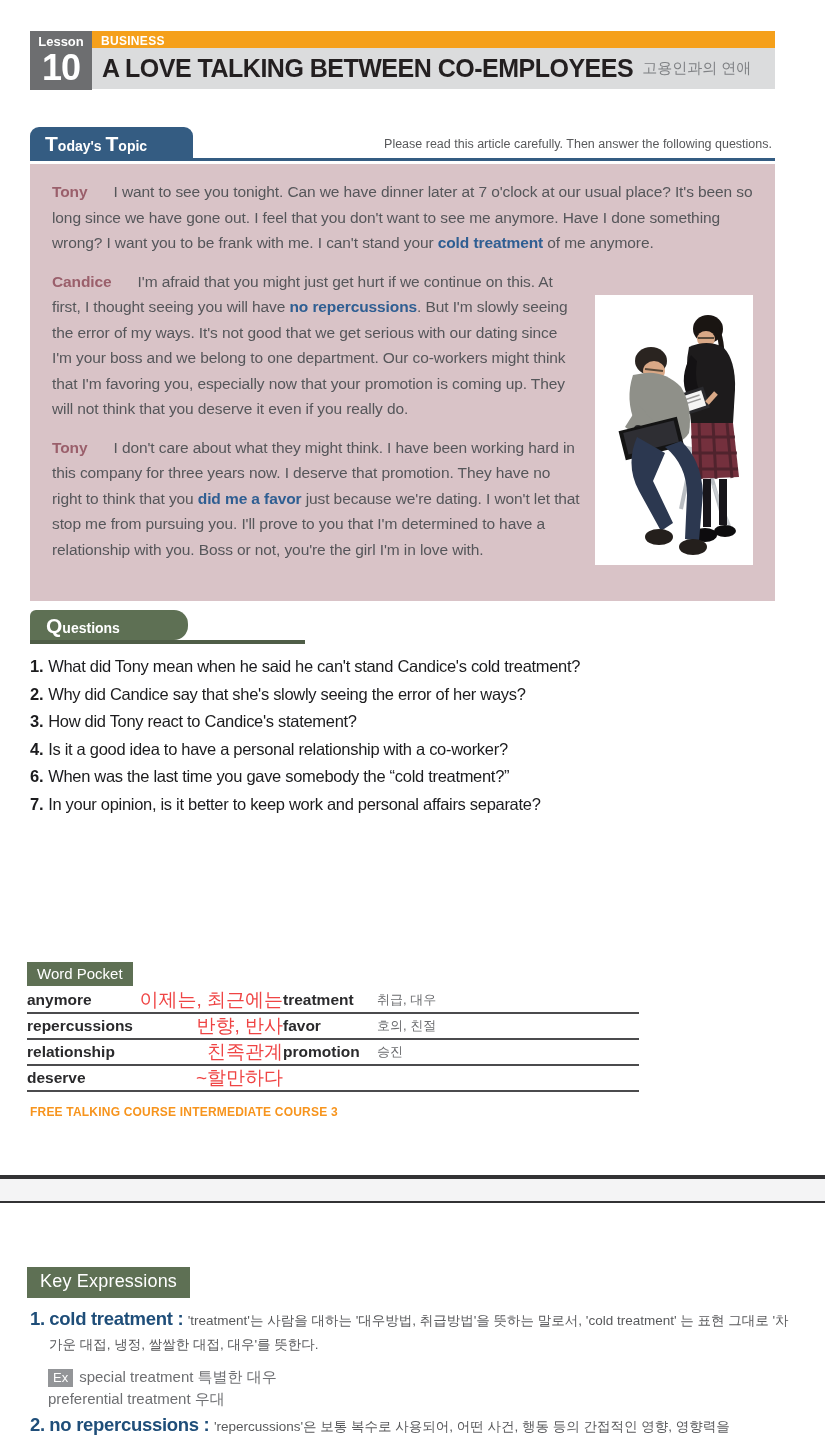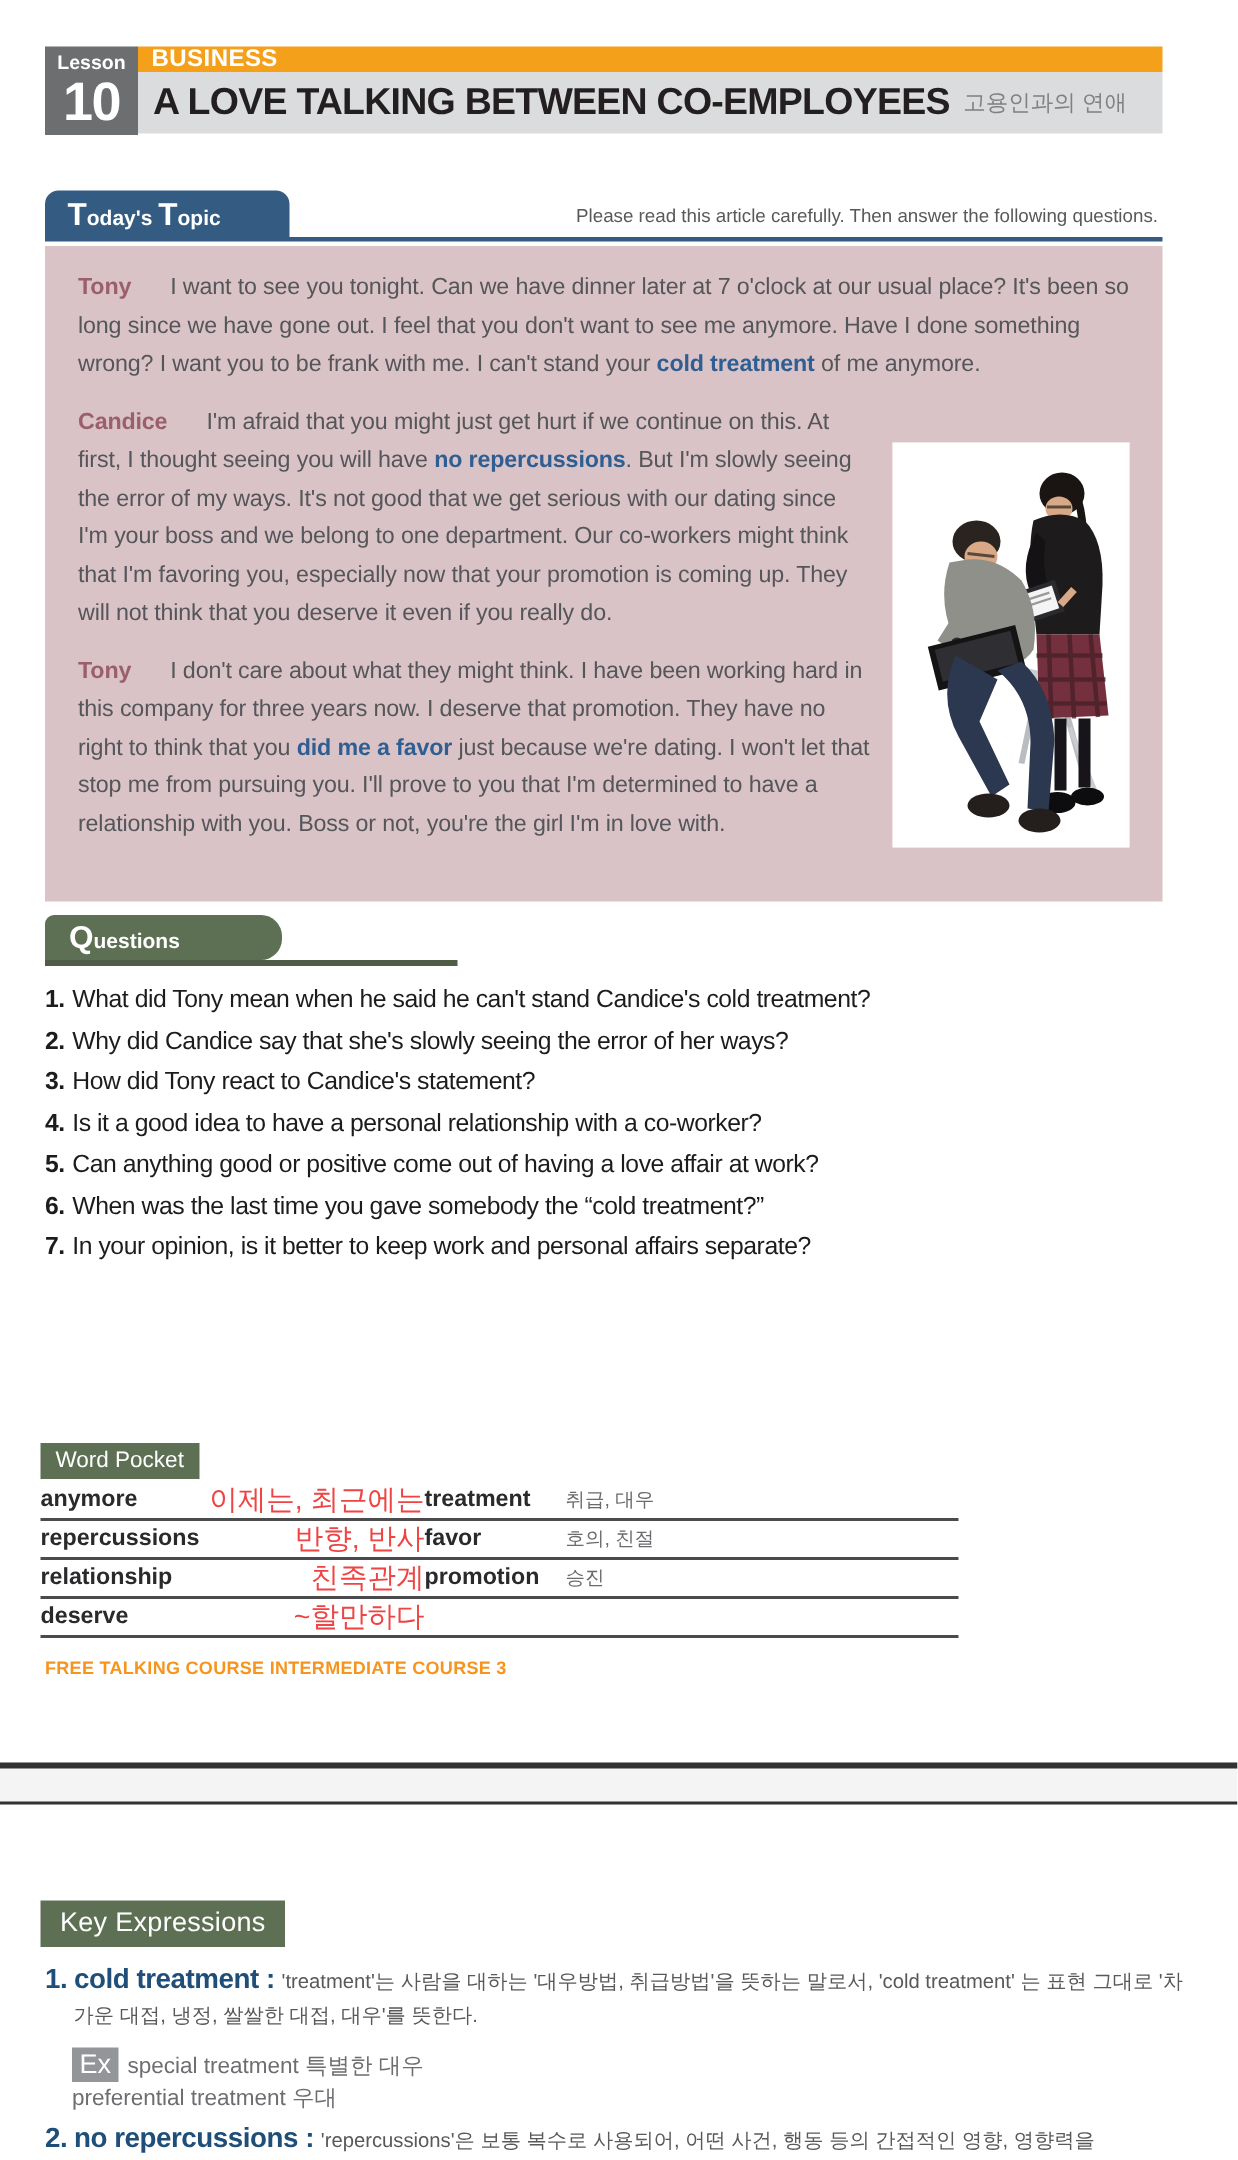--- a/index.html
+++ b/index.html
@@ -4,21 +4,21 @@
 <style>
   * { margin:0; padding:0; box-sizing:border-box; }
   body { background:#ffffff; font-family:"Liberation Sans", sans-serif; }
   .sheet { position:relative; width:825px; height:1440px; background:#ffffff; overflow:hidden; margin:0 auto; }
 
   
   .lesson-box { position:absolute; left:30px; top:31px; width:62px; height:59px; background:#6D6E70; text-align:center; }
   .lesson-label { color:#fff; font-weight:bold; font-size:13px; padding-top:3px; }
   .lesson-number { color:#fff; font-weight:bold; font-size:36px; line-height:38px; letter-spacing:-1px; }
   .cat-bar { position:absolute; left:92px; top:31px; width:683px; height:17px; background:#F5A01B; }
-  .cat-bar span { color:#fff; font-weight:bold; font-size:16px; line-height:17px; padding-left:9px; letter-spacing:.3px; }
+  .cat-bar span { color:#fff; font-weight:bold; font-size:12px; line-height:17px; padding-left:9px; letter-spacing:.3px; }
   .title-bar { position:absolute; left:92px; top:48px; width:683px; height:41px; background:#DBDCDD; display:flex; align-items:center; }
   .title-en { font-weight:bold; font-size:25px; color:#231F20; letter-spacing:-.5px; padding-left:10px; white-space:nowrap; }
   .title-ko { font-size:15px; color:#7F8184; margin-left:9px; white-space:nowrap; }
 
   
   .topic-tab { position:absolute; left:30px; top:127px; width:163px; height:31px; background:#345C82; border-radius:9px 9px 0 0; color:#fff; font-weight:bold; padding-left:15px; display:flex; align-items:baseline; padding-top:5px; }
   .topic-tab .cap { font-size:21px; }
   .topic-tab .low { font-size:14px; }
   .topic-instruction { position:absolute; left:340px; top:137px; width:432px; text-align:right; font-size:12.5px; color:#58595B; }
   .topic-rule { position:absolute; left:30px; top:158px; width:745px; height:3px; background:#345C82; }
@@ -53,21 +53,21 @@
   .page-gap { position:absolute; left:0; top:1175px; width:825px; height:28px; background:#F4F4F5; border-top:4px solid #323234; border-bottom:2px solid #323234; }
 
   
   .ke-label { position:absolute; left:27px; top:1267px; background:#5E7054; color:#fff; font-size:18px; padding:4px 13px 6px 13px; letter-spacing:.2px; }
   .ke-item { position:absolute; left:30px; width:766px; padding-left:19px; text-indent:-19px; line-height:23px; }
   .ke-item1 { top:1307px; }
   .ke-item2 { top:1413px; }
   .ke-num, .ke-term { font-weight:bold; font-size:18.5px; color:#1F4E79; letter-spacing:-.3px; }
   .ke-body { font-size:13.5px; color:#58595B; }
   .ke-ex { position:absolute; left:48px; top:1366px; font-size:15px; color:#6D6E71; line-height:21px; }
-  .ex-badge { background:#939598; color:#fff; font-size:18px; padding:1px 5px 2px 5px; margin-right:6px; }
+  .ex-badge { background:#939598; color:#fff; font-size:13px; padding:1px 5px 2px 5px; margin-right:6px; }
   .ex-line2 { }
 </style>
 </head>
 <body>
 
 <div class="sheet">
 
   <div class="lesson-box">
     <div class="lesson-label">Lesson</div>
     <div class="lesson-number">10</div>
@@ -161,21 +161,20 @@
   <div class="questions-tab">
     <span class="cap">Q</span>
       <span class="low">uestions</span>
   </div>
   <div class="questions-rule"></div>
   <ol class="questions-list">
     <li><span class="qnum">1.</span><span>What did Tony mean when he said he can't stand Candice's cold treatment?</span></li>
     <li><span class="qnum">2.</span><span>Why did Candice say that she's slowly seeing the error of her ways?</span></li>
     <li><span class="qnum">3.</span><span>How did Tony react to Candice's statement?</span></li>
     <li><span class="qnum">4.</span><span>Is it a good idea to have a personal relationship with a co-worker?</span></li>
-    <li><span class="qnum">5.</span><span>Can anything good or positive come out of having a love affair at work?</span></li>
     <li><span class="qnum">6.</span><span>When was the last time you gave somebody the “cold treatment?”</span></li>
     <li><span class="qnum">7.</span><span>In your opinion, is it better to keep work and personal affairs separate?</span></li>
   </ol>
 
   <div class="wp-label">Word Pocket</div>
   <div class="wp-table">
     <div class="wp-row">
       <span class="wp-w1">anymore</span>
         <span class="wp-m1">이제는, 최근에는</span>
         <span class="wp-w2">treatment</span>

